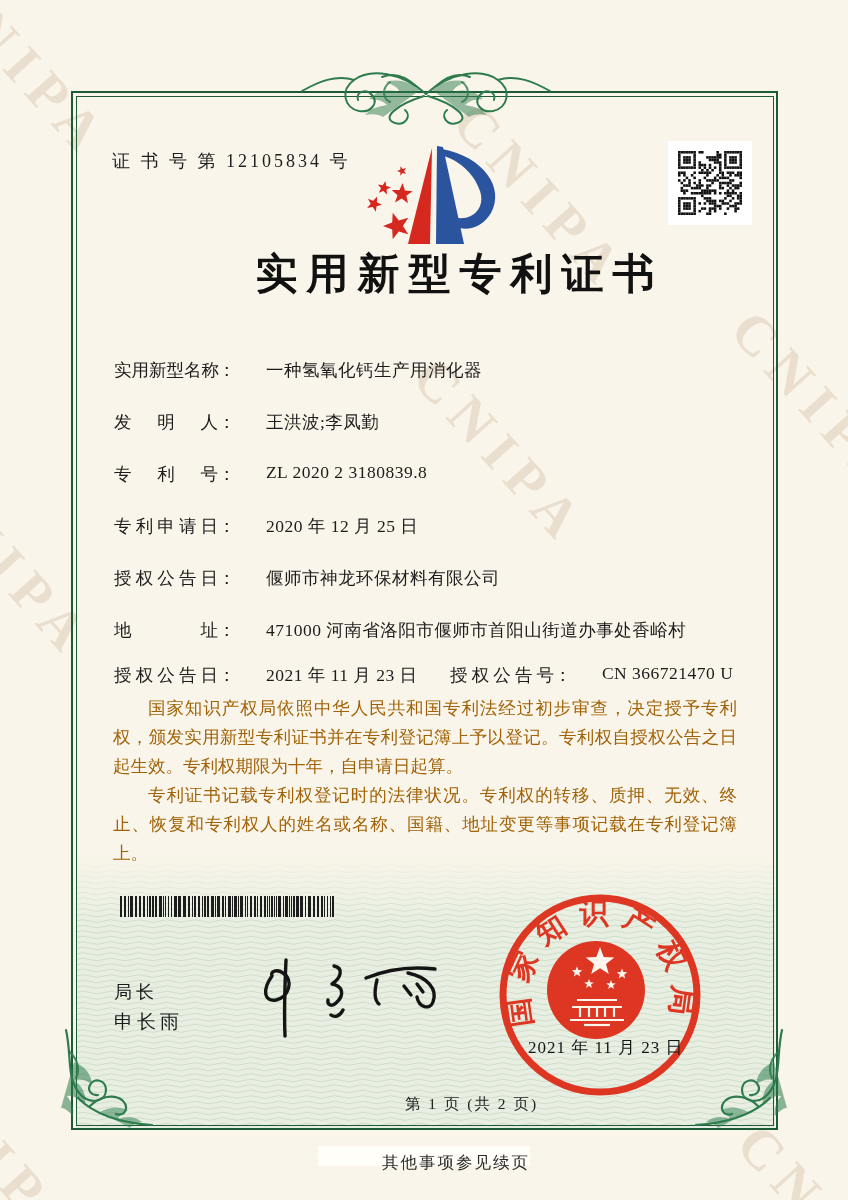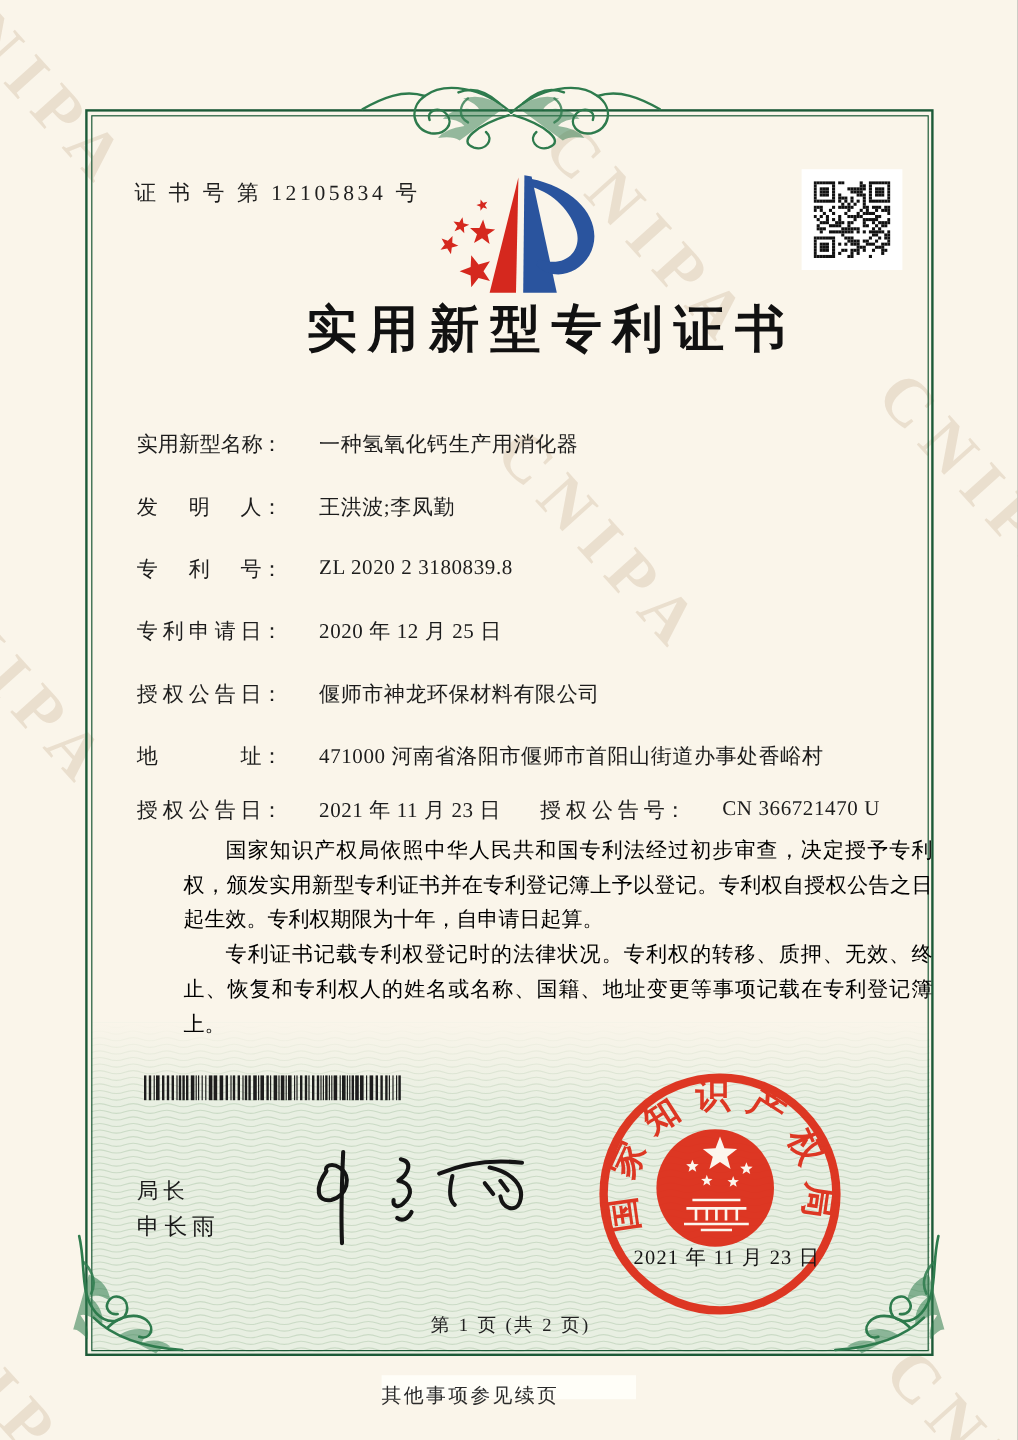--- a/index.html
+++ b/index.html
@@ -41,32 +41,32 @@
   .qr{position:absolute;left:668px;top:141px;width:84px;height:84px;background:#fff;}
   .qr svg{position:absolute;left:10px;top:10px;}
   .title{position:absolute;left:72px;top:246px;width:707px;text-align:center;
     font-size:42px;font-weight:700;letter-spacing:9px;color:#111;padding-left:34px;}
   .frow{position:absolute;left:114px;width:650px;font-size:17.5px;color:#1c1c1c;white-space:nowrap;}
   .flabel{display:inline-block;width:104px;text-align:justify;text-align-last:justify;vertical-align:top;}
   .fcolon{display:inline-block;vertical-align:top;}
   .fvalue{display:inline-block;margin-left:26px;vertical-align:top;letter-spacing:.5px;}
   .fgroup2{position:absolute;left:336px;top:0;}
   .paras{position:absolute;left:113px;top:694px;width:624px;font-size:17.5px;
-    line-height:29px;text-align:justify;color:#000000;margin-left:40px;}
+    line-height:29px;text-align:justify;color:#a16207;}
   .paras p{margin:0;text-indent:2em;}
   .barcode{position:absolute;left:120px;top:896px;}
   .signer-title{position:absolute;left:114px;top:980px;font-size:18px;letter-spacing:4px;color:#1a1a1a;text-align:right;}
   .signer-name{position:absolute;left:114px;top:1009px;font-size:19px;letter-spacing:4px;color:#1a1a1a;}
   .signature{position:absolute;left:248px;top:936px;}
   .seal{position:absolute;left:493px;top:888px;mix-blend-mode:multiply;opacity:.96;}
   .seal-date{position:absolute;left:528px;top:1036px;font-size:17px;letter-spacing:1px;color:#151515;z-index:6;white-space:nowrap;}
   .pagenum{position:absolute;left:72px;top:1094px;width:707px;text-align:center;
-    font-size:15.5px;letter-spacing:2px;color:#222;}
+    font-size:15.5px;letter-spacing:2px;color:#222;padding-left:46px;}
   .footer-note{position:absolute;left:318px;top:1146px;width:212px;height:20px;
-    background:#fffef8;text-align:left;line-height:34px;font-size:16.5px;
+    background:#fffef8;text-align:right;line-height:34px;font-size:16.5px;
     letter-spacing:2px;color:#2a2a2a;z-index:4;}
 </style>
 </head>
 <body>
 
 <div class="page">
 
   <span class="wm wm1">CNIPA</span>
   <span class="wm wm2">CNIPA</span>
   <span class="wm wm3">CNIPA</span>

